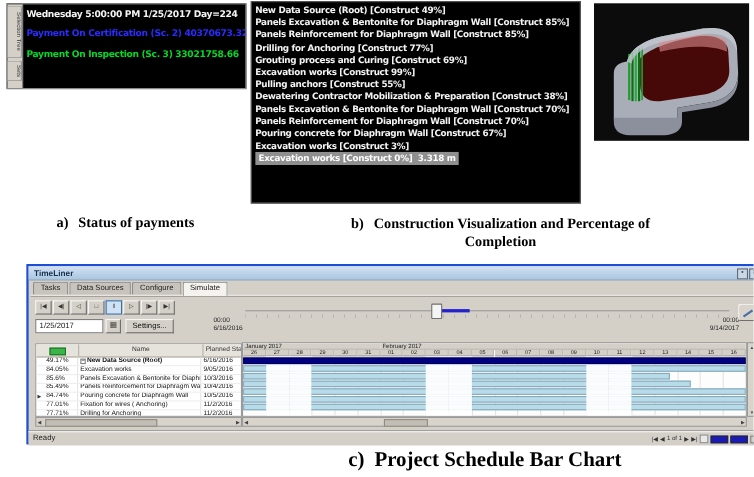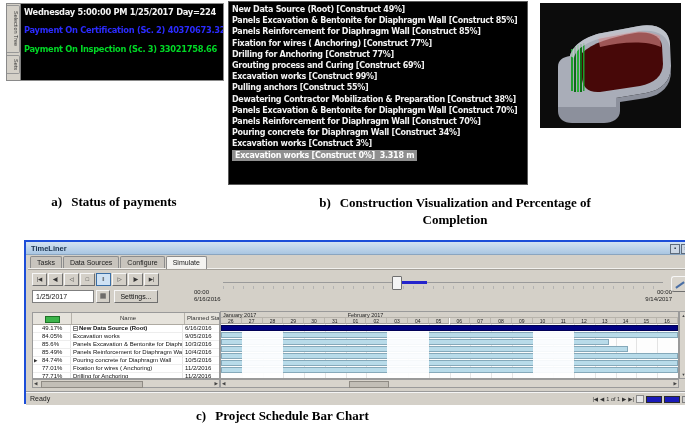--- a/index.html
+++ b/index.html
@@ -21,21 +21,21 @@
           box-sizing:border-box;padding:2px 0 0 3px;font-family:"DejaVu Sans",sans-serif;font-weight:bold;
           font-size:8px;letter-spacing:-0.3px;color:#f2f2f2;overflow:hidden}
   .pb-line{white-space:nowrap;line-height:11.2px;overflow:hidden}
   .pb-overlay{display:inline-block;background:#8f8f8f;color:#fdfdfd;padding:0 3px}
   
   #viewport3d{left:540px;top:3px;width:141px;height:125px;background:#0c0c0c}
   
   .cap{font-family:"Liberation Serif",serif;font-weight:bold;color:#000}
   #capA{left:8px;top:194px;width:212px;text-align:center;font-size:13px}
   #capB{left:240px;top:194px;width:430px;text-align:center;font-size:13px;line-height:17px}
-  #capC{left:0;top:408px;width:565px;text-align:center;font-size:13px}
+  #capC{left:0;top:408px;width:565px;text-align:right;font-size:19px}
   .cap-label{margin-right:9px}
   
   #tlwin{left:24px;top:240px;width:677px;height:164px;background:#d4d0c8;border:2px solid #1d4ed8;
          box-sizing:border-box;font-size:7px;color:#111}
   .tl-titlebar{left:0;top:0;width:668px;height:13px;background:linear-gradient(#d3e2f1,#a9c6e2);
                border-bottom:1px solid #8aa5c0;box-sizing:border-box;padding:2px 0 0 5px;
                font-size:7.5px;font-weight:bold;color:#17304d}
   .tl-ic{width:8px;height:8px;border:1px solid #5d6b7c;background:#ccd7e4;font-size:6px;line-height:6px;
          text-align:center;color:#2d3b4c;top:2px}
   .tl-tabs{left:4px;top:14px;height:13px;white-space:nowrap}
@@ -120,29 +120,28 @@
     <div class="pa-gap10"></div>
     <div class="pa-line" style="color: rgb(0, 217, 38);">Payment On Inspection (Sc. 3) 33021758.66</div>
   </div>
 </div>
 
 <div id="panelB" class="abs">
   <div id="statusList">
       <div class="pb-line">New Data Source (Root) [Construct 49%]</div>
       <div class="pb-line">Panels Excavation &amp; Bentonite for Diaphragm Wall [Construct 85%]</div>
       <div class="pb-line">Panels Reinforcement for Diaphragm Wall [Construct 85%]</div>
-      <div class="pb-line">Fixation for wires ( Anchoring) [Construct 77%]</div>
       <div class="pb-line">Drilling for Anchoring [Construct 77%]</div>
       <div class="pb-line">Grouting process and Curing [Construct 69%]</div>
       <div class="pb-line">Excavation works [Construct 99%]</div>
       <div class="pb-line">Pulling anchors [Construct 55%]</div>
       <div class="pb-line">Dewatering Contractor Mobilization &amp; Preparation [Construct 38%]</div>
       <div class="pb-line">Panels Excavation &amp; Bentonite for Diaphragm Wall [Construct 70%]</div>
       <div class="pb-line">Panels Reinforcement for Diaphragm Wall [Construct 70%]</div>
-      <div class="pb-line">Pouring concrete for Diaphragm Wall [Construct 34%]</div>
+      <div class="pb-line">Pouring concrete for Diaphragm Wall [Construct 67%]</div>
       <div class="pb-line">Excavation works [Construct 3%]</div>
     </div>
   <div class="pb-line">
     <span class="pb-overlay"><span>Excavation works [Construct 0%]</span>&nbsp;&nbsp;<span>3.318 m</span></span>
   </div>
 </div>
 
 <div id="viewport3d" class="abs">
   <svg width="141" height="125" viewBox="0 0 141 125">
 

